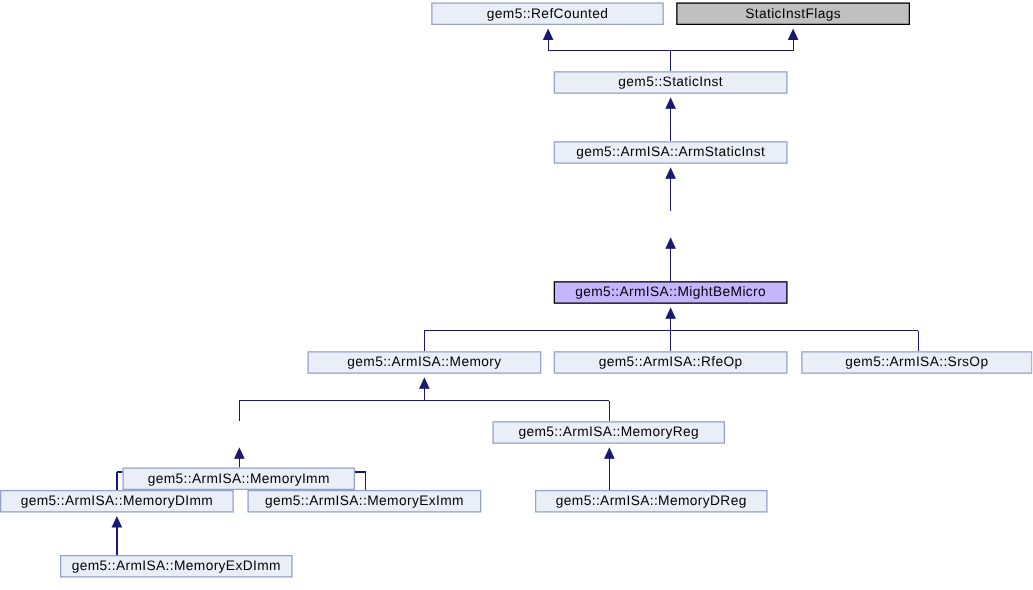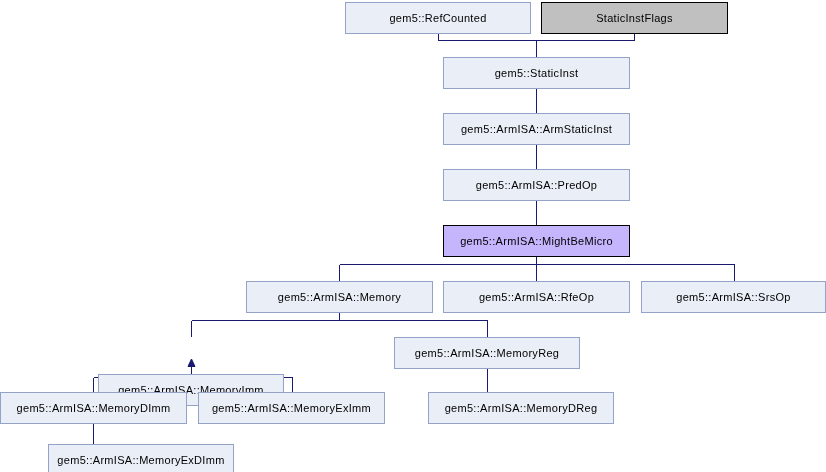--- a/index.html
+++ b/index.html
@@ -28,21 +28,21 @@
     stroke-width: 1;
     fill: none;
     shape-rendering: crispEdges;
   }
   .edges polygon {
     fill: #191970;
     stroke: #191970;
   }
   .node {
     position: absolute;
-    height: 32px;
+    height: 18px;
     box-sizing: border-box;
     display: flex;
     align-items: center;
     justify-content: center;
     font-size: 11px;
     letter-spacing: 0.3px;
     color: #000000;
     white-space: nowrap;
     z-index: 2;
   }
@@ -94,21 +94,20 @@
     <polygon points="487.5,359 484,366.5 491,366.5"></polygon>
 
     <path d="M93.5,421 L93.5,448"></path>
     <polygon points="93.5,414 90,421.5 97,421.5"></polygon>
   </svg>
 
   <div class="node linked" style="left:345px; top:2px;   width:186px;">gem5::RefCounted</div>
   <div class="node gray" style="left:541px; top:2px;   width:187px;">StaticInstFlags</div>
   <div class="node linked" style="left:443px; top:57px;  width:187px;">gem5::StaticInst</div>
   <div class="node linked" style="left:443px; top:113px; width:187px;">gem5::ArmISA::ArmStaticInst</div>
-  <div class="node linked" style="left:443px; top:169px; width:187px;">gem5::ArmISA::PredOp</div>
   <div class="node current" style="left:443px; top:225px; width:187px;">gem5::ArmISA::MightBeMicro</div>
   <div class="node linked" style="left:246px; top:281px; width:187px;">gem5::ArmISA::Memory</div>
   <div class="node linked" style="left:443px; top:281px; width:187px;">gem5::ArmISA::RfeOp</div>
   <div class="node linked" style="left:641px; top:281px; width:185px;">gem5::ArmISA::SrsOp</div>
   <div class="node linked" style="left:98px;  top:337px; width:186px;margin-top:37px;">gem5::ArmISA::MemoryImm</div>
   <div class="node linked" style="left:394px; top:337px; width:186px;">gem5::ArmISA::MemoryReg</div>
   <div class="node linked" style="left:0px;   top:392px; width:187px;">gem5::ArmISA::MemoryDImm</div>
   <div class="node linked" style="left:198px; top:392px; width:187px;">gem5::ArmISA::MemoryExImm</div>
   <div class="node linked" style="left:394px; top:392px; width:186px;margin-left:34px;">gem5::ArmISA::MemoryDReg</div>
   <div class="node linked" style="left:1px;   top:444px; width:186px;margin-left:47px;">gem5::ArmISA::MemoryExDImm</div>

